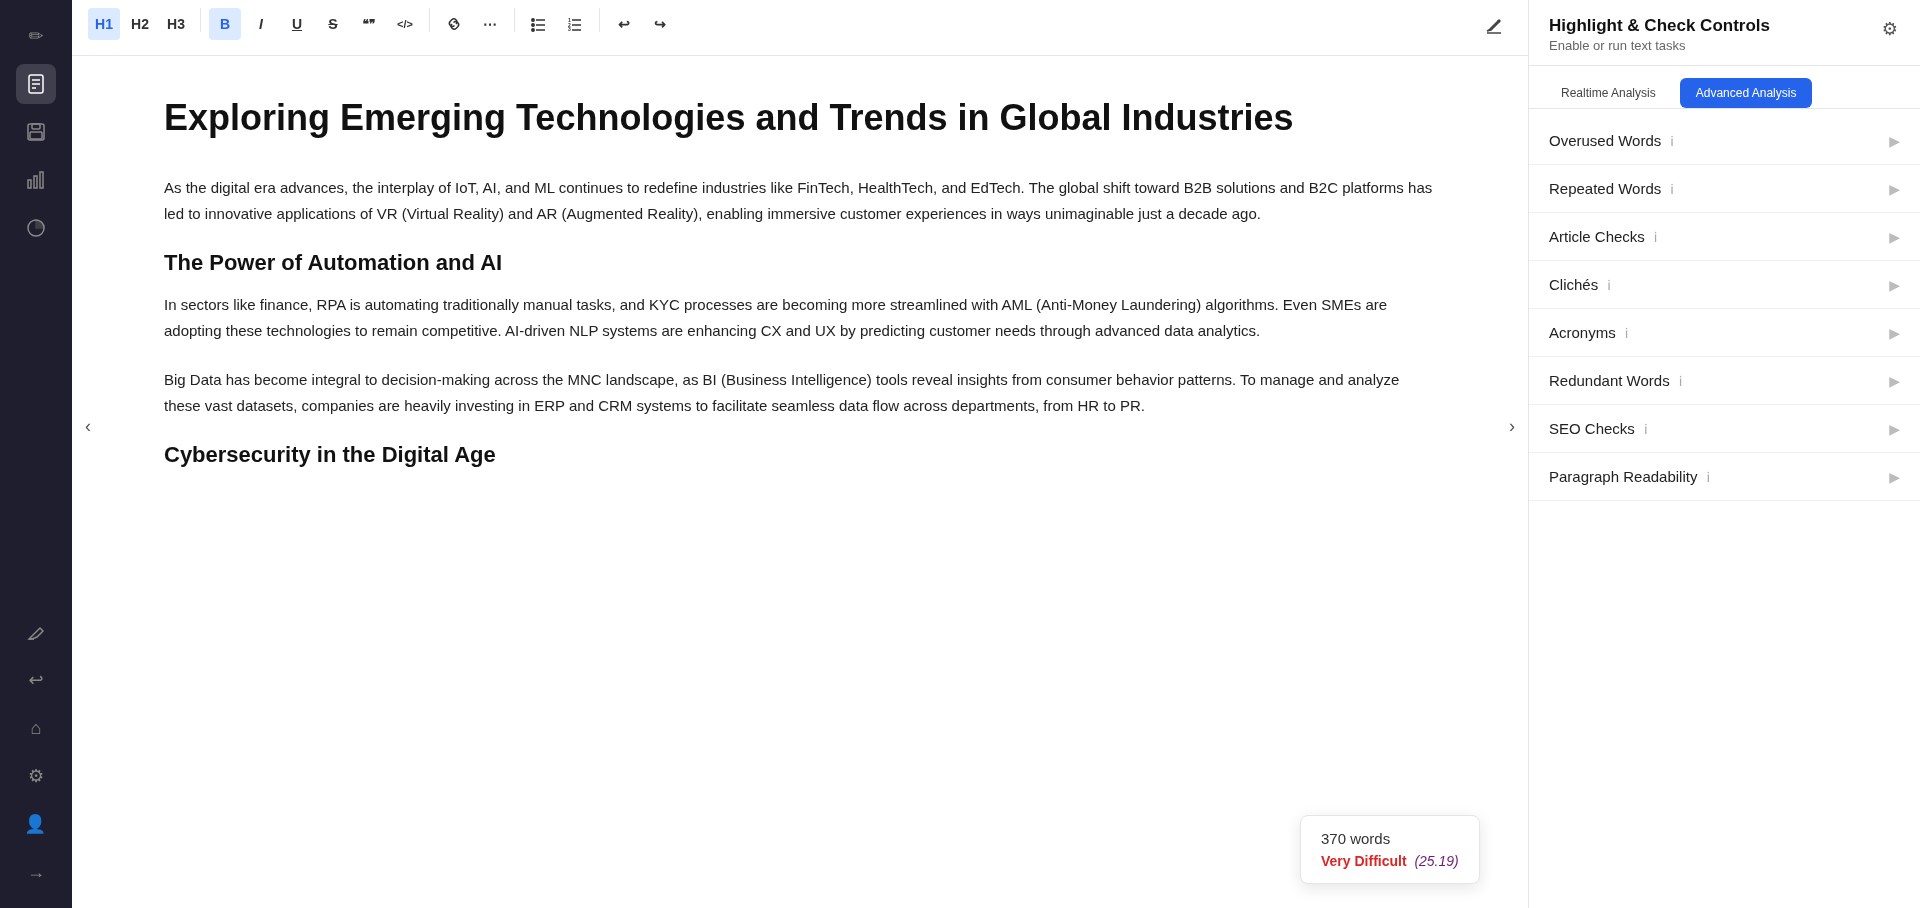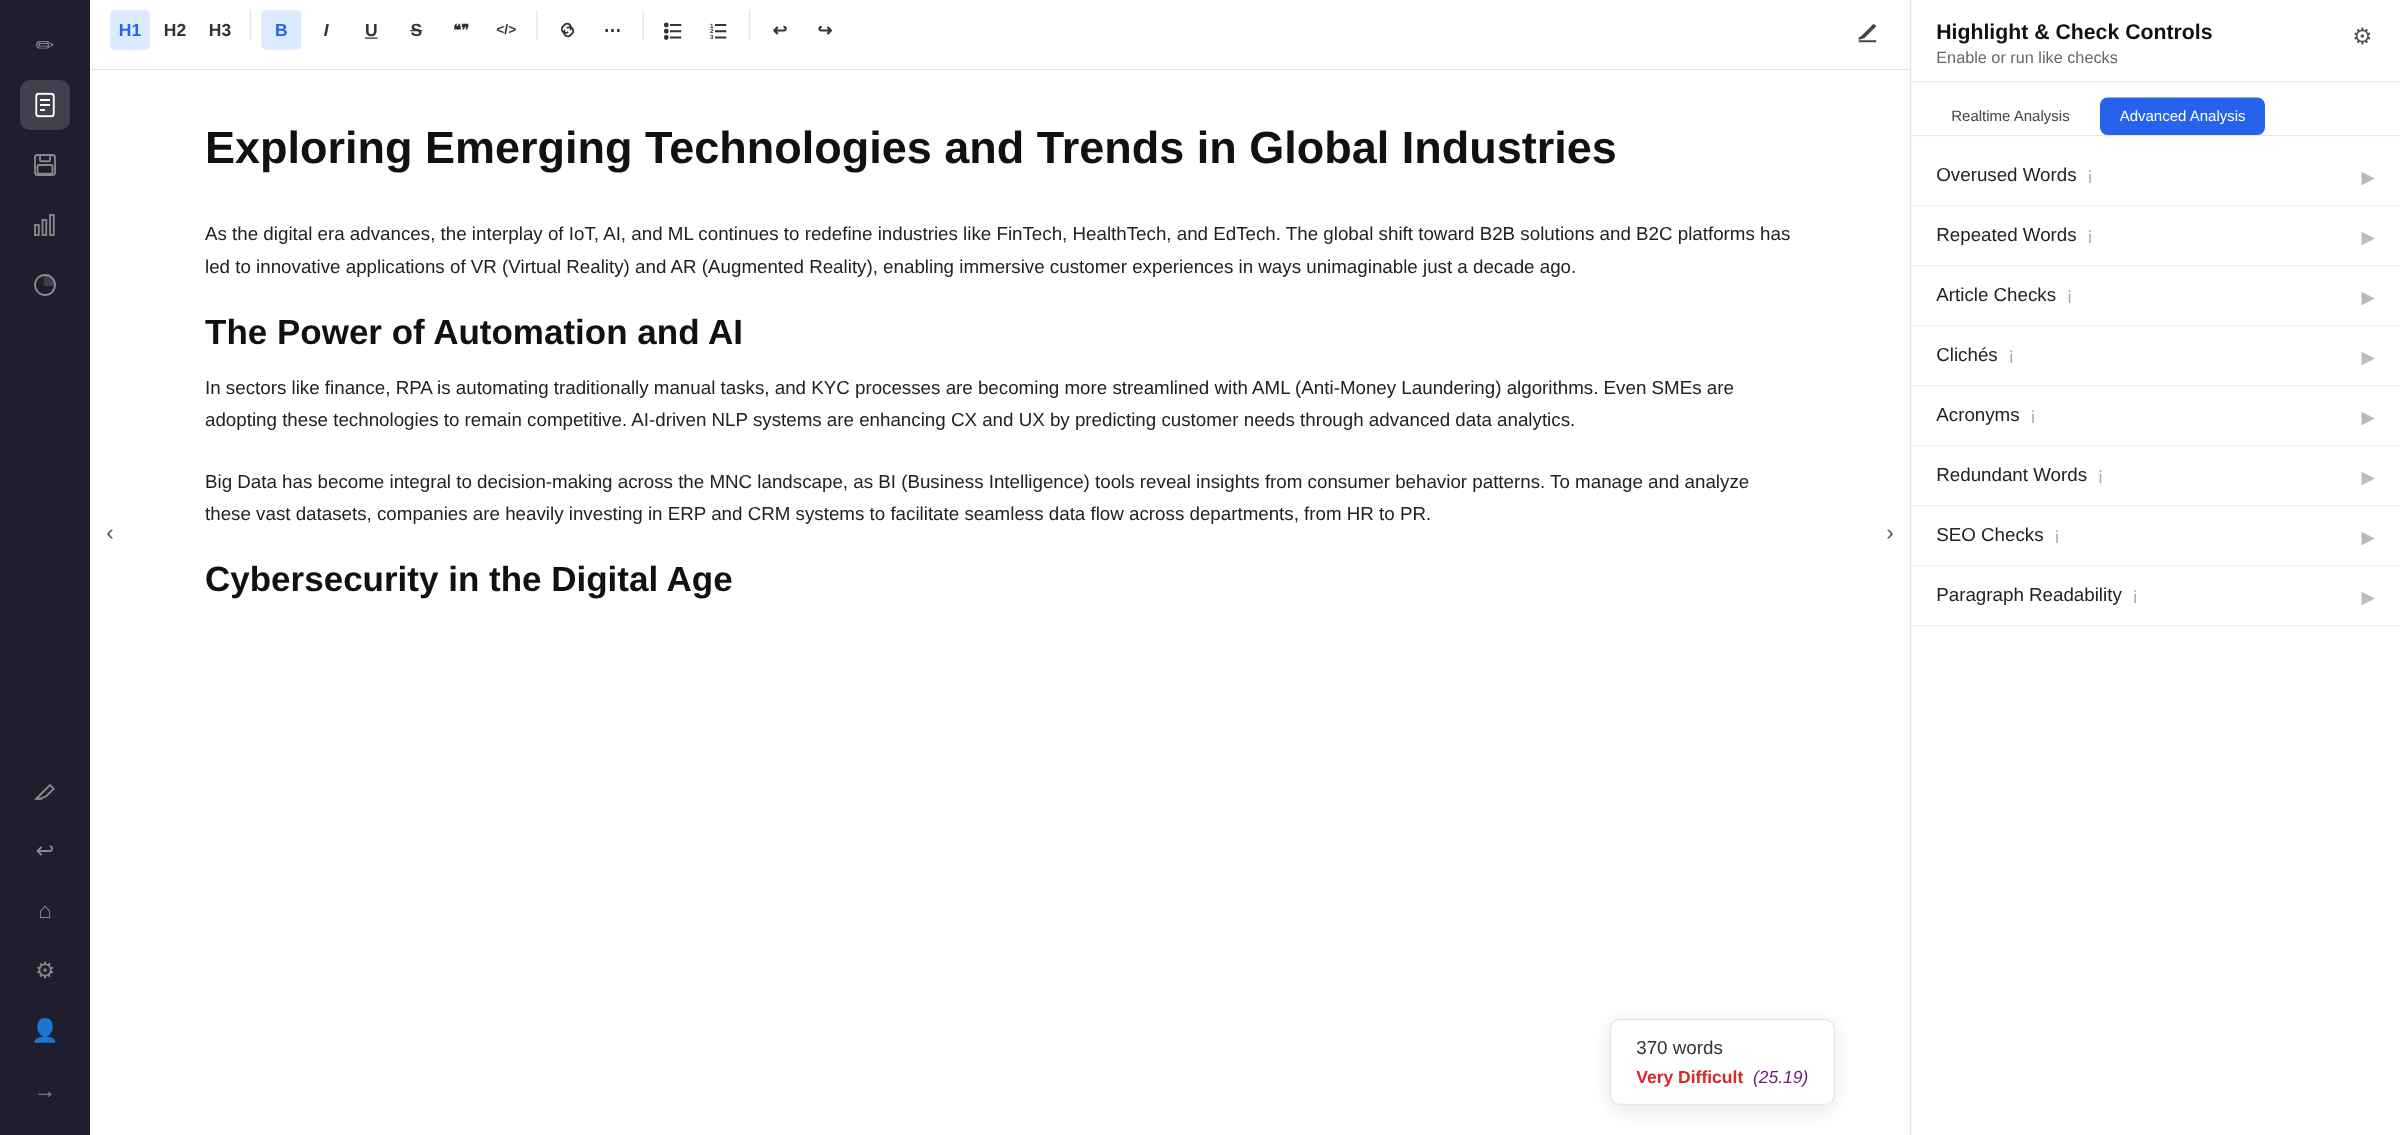--- a/index.html
+++ b/index.html
@@ -124,21 +124,21 @@
     }
 
     .doc-paragraph {
       font-size: 15px;
       color: #222;
       line-height: 1.7;
       margin-bottom: 24px;
     }
 
     .doc-heading {
-      font-size: 28px;
+      font-size: 22px;
       font-weight: 700;
       color: #111;
       margin-bottom: 16px;
     }
 
     .nav-arrow-right {
       width: 32px;
       display: flex;
       align-items: flex-start;
       justify-content: center;
@@ -147,21 +147,21 @@
       cursor: pointer;
       color: #555;
       font-size: 18px;
       flex-shrink: 0;
     }
 
     
     .word-count-popup {
       position: absolute;
       bottom: 24px;
-      right: 60px;
+      right: 48px;
       background: #fff;
       border: 1px solid #e5e5e5;
       border-radius: 8px;
       padding: 14px 20px;
       box-shadow: 0 4px 16px rgba(0,0,0,0.1);
       min-width: 180px;
     }
     .word-count-number {
       font-size: 15px;
       color: #333;
@@ -398,21 +398,21 @@
     </div>
 
     <div class="nav-arrow-right">›</div>
   </div>
 </div>
 
 <div class="right-panel">
   <div class="panel-header">
     <div>
       <div class="panel-title">Highlight &amp; Check Controls</div>
-      <div class="panel-subtitle">Enable or run like checks</div>
+      <div class="panel-subtitle">Enable or run text tasks</div>
     </div>
     <div class="panel-gear">⚙</div>
   </div>
 
   <div class="panel-tabs">
     <button class="panel-tab">Realtime Analysis</button>
     <button class="panel-tab active">Advanced Analysis</button>
   </div>
 
   <div class="panel-items">

